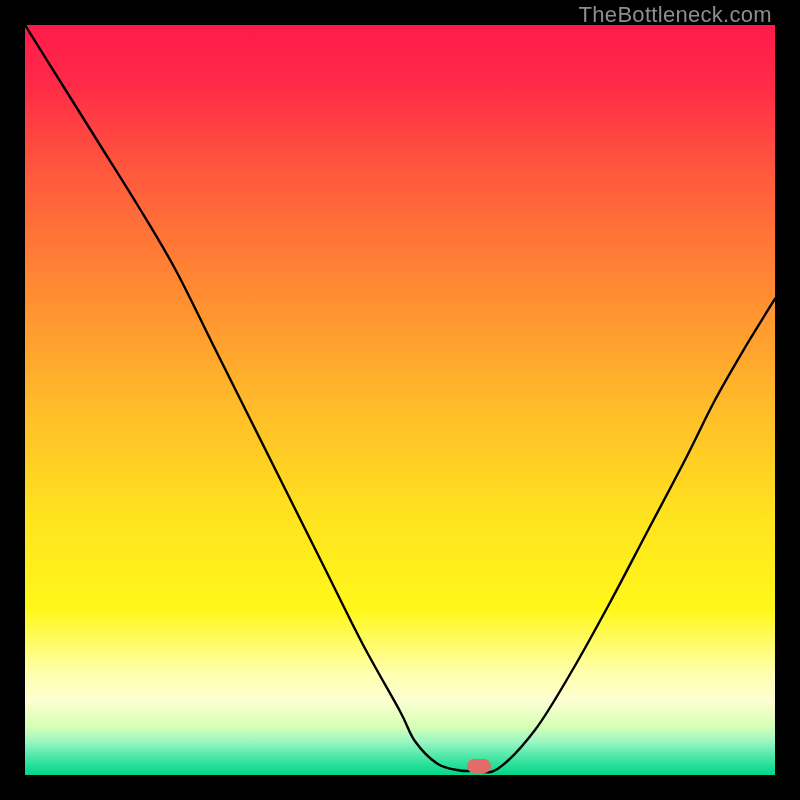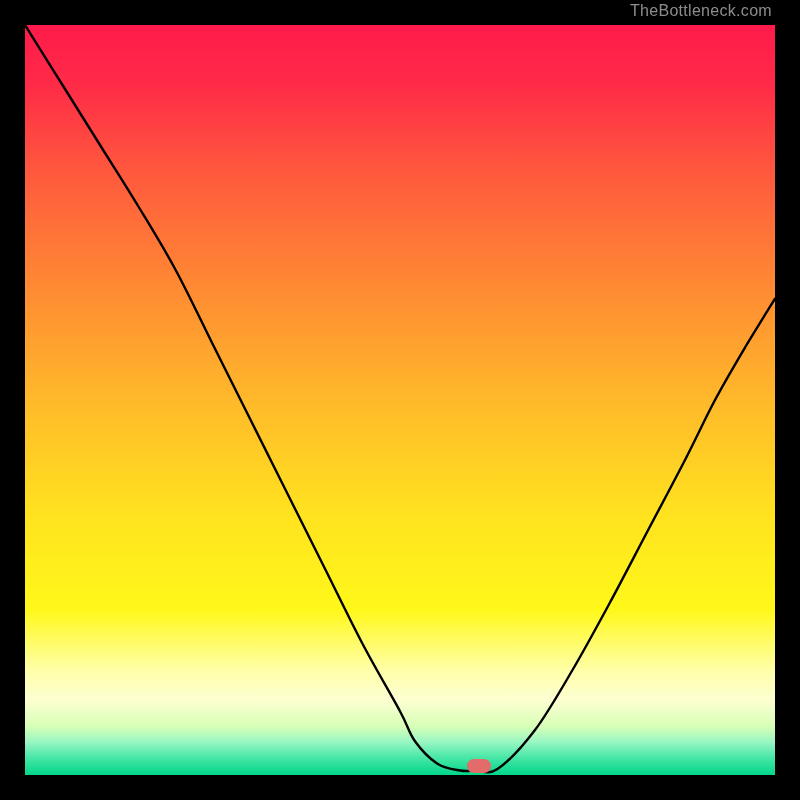--- a/index.html
+++ b/index.html
@@ -31,21 +31,21 @@
     left: 0;
     top: 0;
     width: 750px;
     height: 750px;
   }
   .watermark {
     position: absolute;
     top: 2px;
     right: 28px;
     font-family: Arial, Helvetica, sans-serif;
-    font-size: 16px;
+    font-size: 22px;
     color: #8d8d8d;
     letter-spacing: 0.3px;
   }
   svg.curve {
     position: absolute;
     left: 0;
     top: 0;
     width: 750px;
     height: 750px;
   }

